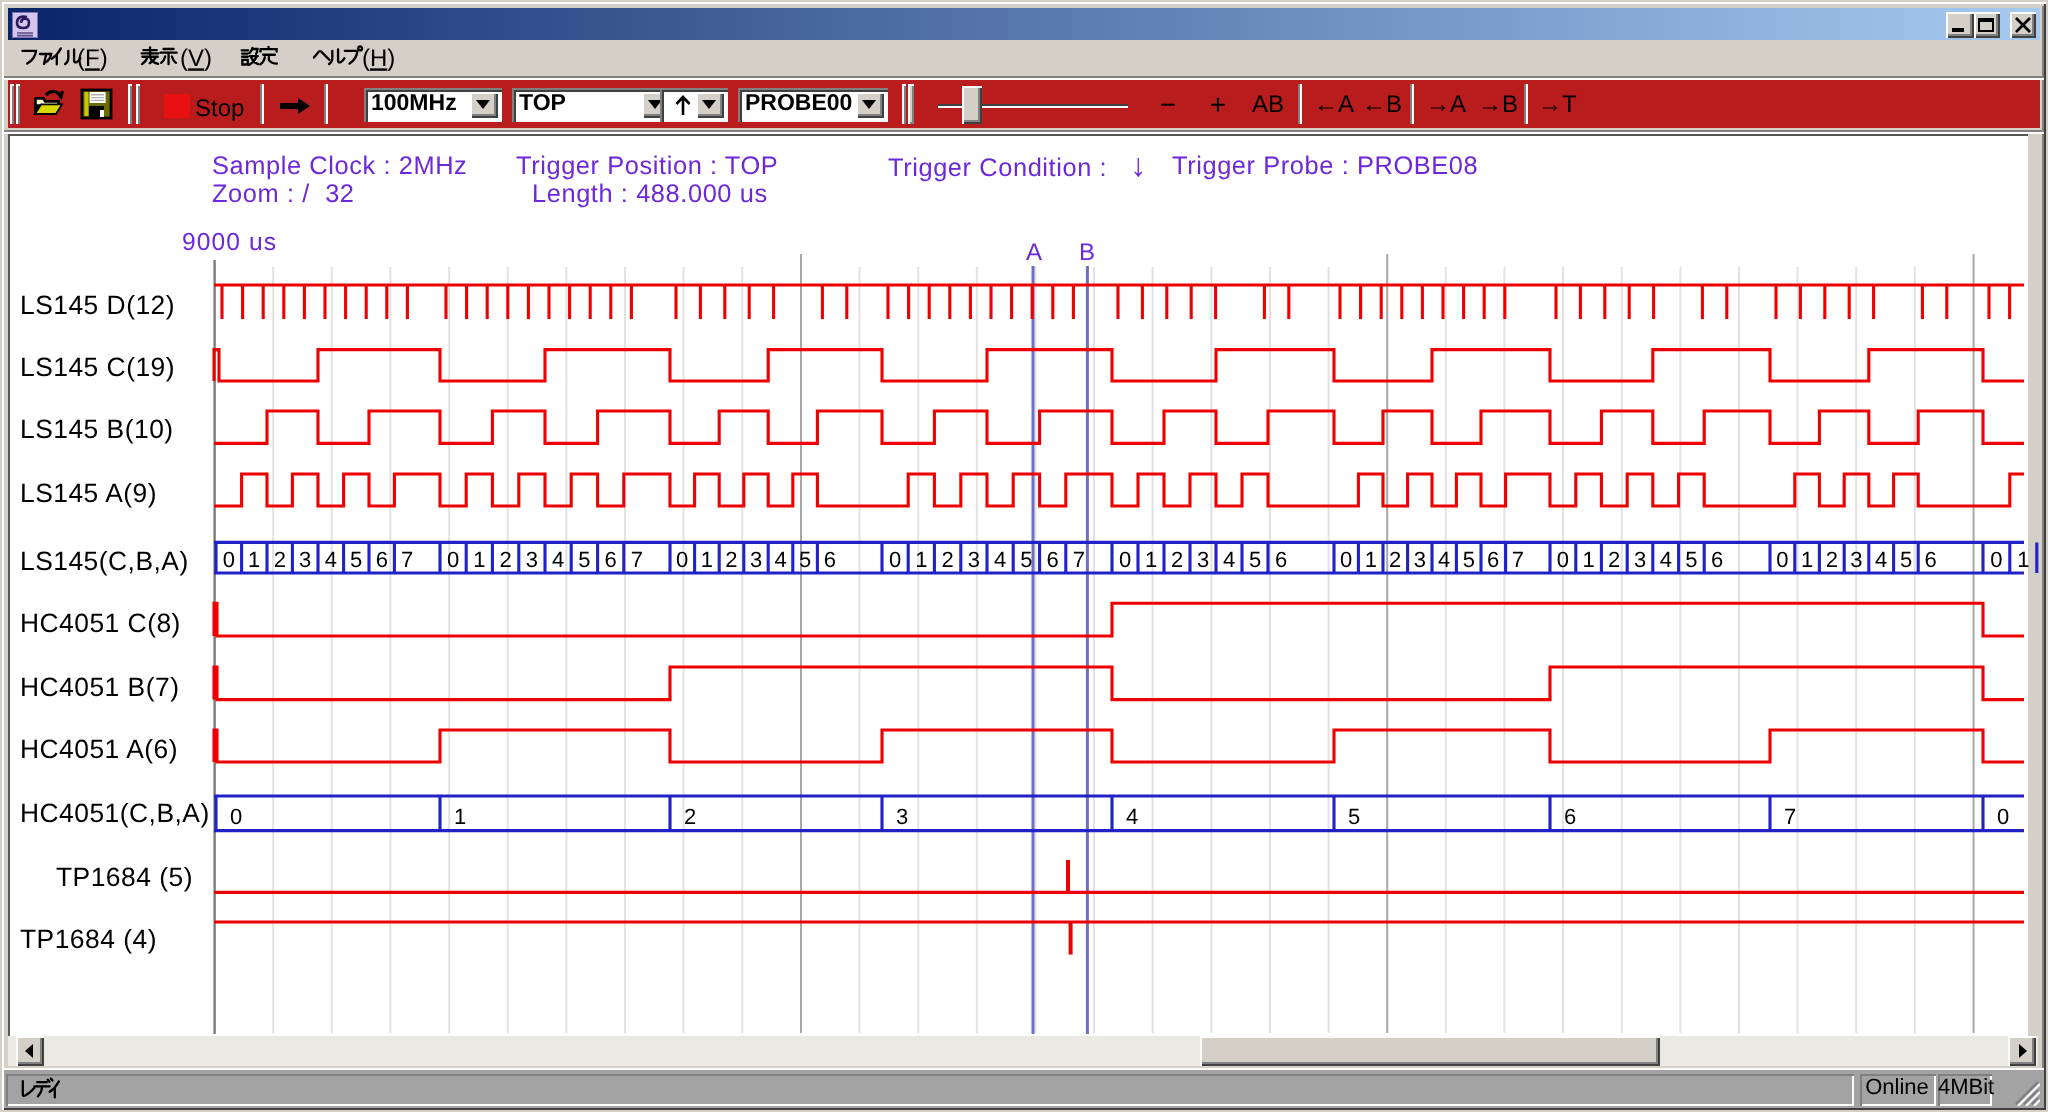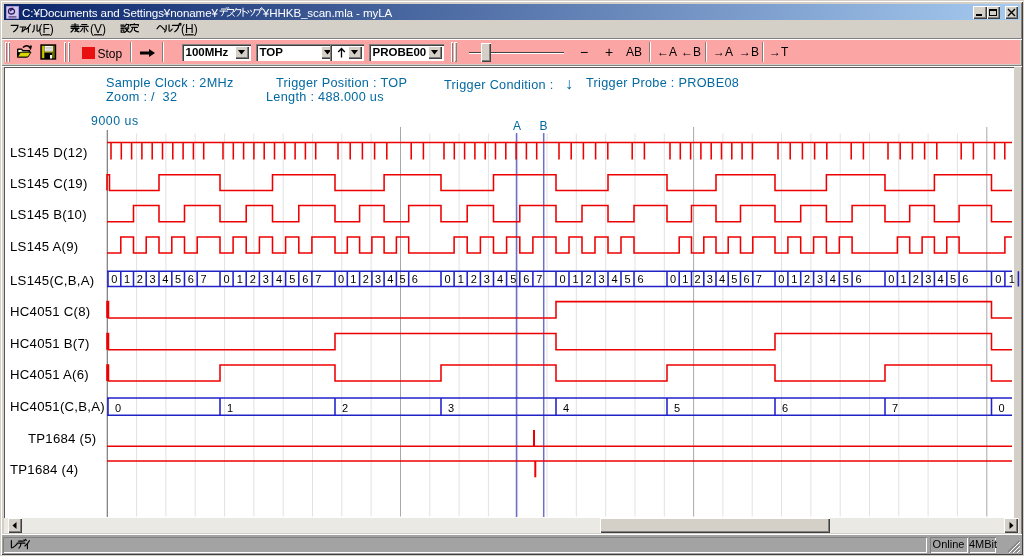--- a/index.html
+++ b/index.html
@@ -8,64 +8,55 @@
 #frame{position:absolute;inset:0;border:1px solid #d4d0c8;
  box-shadow:inset 1px 1px 0 #ffffff, inset -1px -1px 0 #404040, inset 2px 2px 0 #d4d0c8, inset -2px -2px 0 #808080;}
 #titlebar{position:absolute;left:4px;top:4px;width:1016px;height:16px;
  background:linear-gradient(to right,#0a246a,#a6caf0);}
 #title-text{position:absolute;left:18px;top:2px;color:#fff;font-size:11.6px;letter-spacing:-0.1px;white-space:nowrap}
 .tbtn{position:absolute;top:2px;width:13.5px;height:13px;background:#d4d0c8;
  box-shadow:inset 1px 1px 0 #fff, inset -1px -1px 0 #404040, inset -2px -2px 0 #808080;}
 #menubar{position:absolute;left:4px;top:20px;width:1016px;height:18px;background:#d4d0c8;}
 #mline1{position:absolute;left:2px;top:38px;width:1020px;height:1px;background:#808080}
 #mline2{position:absolute;left:2px;top:39px;width:1020px;height:1px;background:#fff}
-#toolbar{position:absolute;left:4px;top:40px;width:1016px;height:24px;background:#fca5a5}
+#toolbar{position:absolute;left:4px;top:40px;width:1016px;height:24px;background:#b91c1c}
 #tline1{position:absolute;left:2px;top:64.5px;width:1020px;height:1px;background:#808080}
 #tline2{position:absolute;left:2px;top:65.5px;width:1020px;height:1px;background:#fff}
 #client{position:absolute;left:4px;top:66.5px;width:1010px;height:451px;background:#fff;
  border-top:1.5px solid #585858;border-left:1.5px solid #585858;}
 .sep{position:absolute;top:2px;width:1px;height:20px;background:#808080;box-shadow:1px 0 0 #fff}
 .grip{position:absolute;top:2px;width:2.5px;height:20px;background:#d4d0c8;
  box-shadow:inset 1px 1px 0 #fff, inset -1px -1px 0 #808080}
 .combo{position:absolute;top:3.5px;height:17.5px;background:#fff;
  box-shadow:inset 1px 1px 0 #808080, inset 2px 2px 0 #404040, inset -1px -1px 0 #fff;font-weight:bold;}
 .combo .txt{position:absolute;left:4px;top:2.5px;font-size:11.5px;color:#000;white-space:nowrap}
 .cbtn{position:absolute;right:2px;top:2px;bottom:2px;width:14px;background:#d4d0c8;
  box-shadow:inset 1px 1px 0 #fff, inset -1px -1px 0 #404040, inset -2px -2px 0 #808080;}
 .cbtn svg{position:absolute;left:3px;top:4.5px}
 .tbt{position:absolute;top:4px;height:16px;font-size:12px;color:#000;text-align:center;line-height:16px;white-space:nowrap}
-#infotext div{position:absolute;font-size:12.7px;line-height:13.5px;letter-spacing:0.3px;color:#0369a1;white-space:nowrap}
+#infotext div{position:absolute;font-size:12.7px;line-height:13.5px;letter-spacing:0.3px;color:#6d28d9;white-space:nowrap}
 .rowlabel{position:absolute;font-size:13.2px;color:#000;white-space:nowrap;letter-spacing:0.25px}
 #scrollbar{position:absolute;left:4px;top:517.5px;width:1015px;height:15px;background:#ebe9e4}
 .sbtn{position:absolute;top:0;width:14.5px;height:15px;background:#d4d0c8;
  box-shadow:inset 1px 1px 0 #fff, inset -1px -1px 0 #404040, inset -2px -2px 0 #808080;}
 #sthumb{position:absolute;left:596px;top:0;width:230px;height:15px;background:#d4d0c8;
  box-shadow:inset 1px 1px 0 #fff, inset -1px -1px 0 #404040, inset -2px -2px 0 #808080;}
 #statusbar{position:absolute;left:2px;top:534px;width:1020px;height:20px;background:#a3a3a3;border-top:1px solid #fff}
 .spanel{position:absolute;top:2px;height:15.5px;
  box-shadow:inset 1px 1px 0 #808080, inset -1px -1px 0 #fff;font-size:11px;color:#000}
 </style></head><body>
 <div id="client"></div>
 <div id="frame"></div>
 <div id="titlebar">
  <svg class="abs" style="left:2px;top:1.5px" width="13" height="13" viewBox="0 0 13 13">
   <rect x="0" y="0" width="13" height="13" fill="#d2c6ee"></rect>
   <rect x="0" y="0" width="13" height="13" fill="none" stroke="#8070b0" stroke-width="1"></rect>
   <path d="M7.5,2.5 Q3,1.5 2.5,5 Q2.2,8 5.5,8 Q8.5,8 8.5,5.2 Q8.5,3.2 6.2,3.4 Q4.4,3.6 4.6,5.4" fill="none" stroke="#2a1a5e" stroke-width="1.3"></path>
   <path d="M2.5,10.5 h8 M2.5,11.8 h8" stroke="#5a4a86" stroke-width="0.8"></path>
  </svg>
- <div id="title-text"><span style="vertical-align:top">C:¥Documents and Settings¥noname¥</span><svg width="45" height="13" viewBox="0 0 45 13" style="vertical-align:top;margin-top:0px">
-        <path d="M3,2 H9 M1.2,4.6 H10.8 M6,4.6 Q6,8.4 3.4,10.8" transform="translate(1.00,1.50) scale(0.78)" fill="none" stroke="#fff" stroke-width="1.28" stroke-linecap="round"></path>
-        <path d="M9.6,0.4 L10.7,1.7 M11.5,-0.3 L12.6,1.0" transform="translate(1.00,1.50) scale(0.78)" fill="none" stroke="#fff" stroke-width="1.28" stroke-linecap="round"></path>
-        <path d="M1.8,2.6 H10 Q9.2,6.4 6.6,8.8 Q4.6,10.6 1.6,11.2 M6.4,6.8 Q8.6,9 10.6,11.2" transform="translate(8.02,1.50) scale(0.78)" fill="none" stroke="#fff" stroke-width="1.28" stroke-linecap="round"></path>
-        <path d="M4.2,1.2 Q3.4,3.8 1.4,5.6 M4.6,2.8 H10.2 Q10.2,7.4 5.6,11.2" transform="translate(15.04,1.50) scale(0.78)" fill="none" stroke="#fff" stroke-width="1.28" stroke-linecap="round"></path>
-        <path d="M3.8,0.8 V11.4 M3.8,4.4 Q6.8,5.2 9.6,7.4" transform="translate(22.06,1.50) scale(0.78)" fill="none" stroke="#fff" stroke-width="1.28" stroke-linecap="round"></path>
-        <path d="M1.6,4 L2.8,6.2 M5,3.4 L6.2,5.6 M10.4,2.8 Q10.4,7.8 5.6,10.6" transform="translate(28.69,1.50) scale(0.78)" fill="none" stroke="#fff" stroke-width="1.28" stroke-linecap="round"></path>
-        <path d="M1.5,3 H9.4 Q9,8 4.4,11 M11.1,1.5 m-1.2,0 a1.2,1.2 0 1,0 2.4,0 a1.2,1.2 0 1,0 -2.4,0" transform="translate(34.93,1.50) scale(0.78)" fill="none" stroke="#fff" stroke-width="1.28" stroke-linecap="round"></path>
-      </svg><span style="vertical-align:top">¥HHKB_scan.mla - myLA</span></div>
  <div class="tbtn" style="left:969px">
       <div class="abs" style="left:2.5px;top:8px;width:6px;height:2px;background:#000"></div>
     </div>
  <div class="tbtn" style="left:982.5px">
       <div class="abs" style="left:2.5px;top:2.5px;width:7.5px;height:7px;border:1px solid #000;border-top-width:2px"></div>
     </div>
  <div class="tbtn" style="left:1000.5px">
       <svg class="abs" style="left:2px;top:2px" width="9" height="9" viewBox="0 0 9 9">
         <path d="M1,1 L8,8 M8,1 L1,8" stroke="#000" stroke-width="1.4"></path>
       </svg>
@@ -164,21 +155,21 @@
  <div class="sep" style="left:701px"></div>
  <div class="tbt" style="left:709px;width:16px">→A</div>
  <div class="tbt" style="left:735px;width:16px">→B</div>
  <div class="sep" style="left:757.5px"></div>
  <div class="tbt" style="left:765px;width:16px">→T</div>
 </div>
 <div id="tline1"></div>
 <div id="tline2"></div>
 <div id="infotext">
  <div style="left:106px;top:76.5px">Sample Clock : 2MHz</div>
- <div style="left:276px;top:76.5px">Trigger Position : TOP</div>
+ <div style="left:258px;top:76.5px">Trigger Position : TOP</div>
  <div style="left:444px;top:76.5px">Trigger Condition : &nbsp;&nbsp;<span style="font-size:16px">↓</span></div>
  <div style="left:586px;top:76.5px">Trigger Probe : PROBE08</div>
  <div style="left:106px;top:90.5px">Zoom : /&nbsp;&nbsp;32</div>
  <div style="left:266px;top:90.5px">Length : 488.000 us</div>
  <div style="left:91px;top:115px;font-size:12.3px;letter-spacing:0.55px">9000 us</div>
  <div style="left:513px;top:119.5px;font-size:12px">A</div>
  <div style="left:539.5px;top:119.5px;font-size:12px">B</div>
 </div>
 <div class="rowlabel" style="left:10px;top:144.5px">LS145 D(12)</div>
 <div class="rowlabel" style="left:10px;top:176.0px">LS145 C(19)</div>

